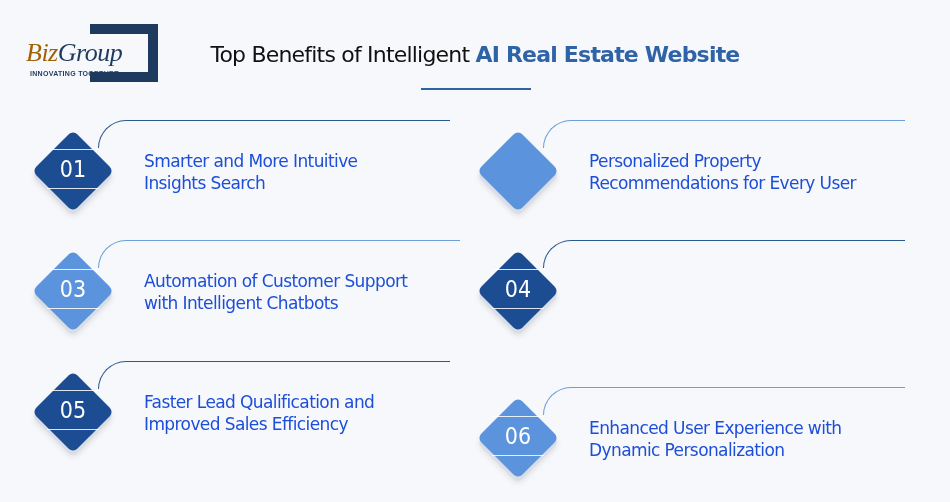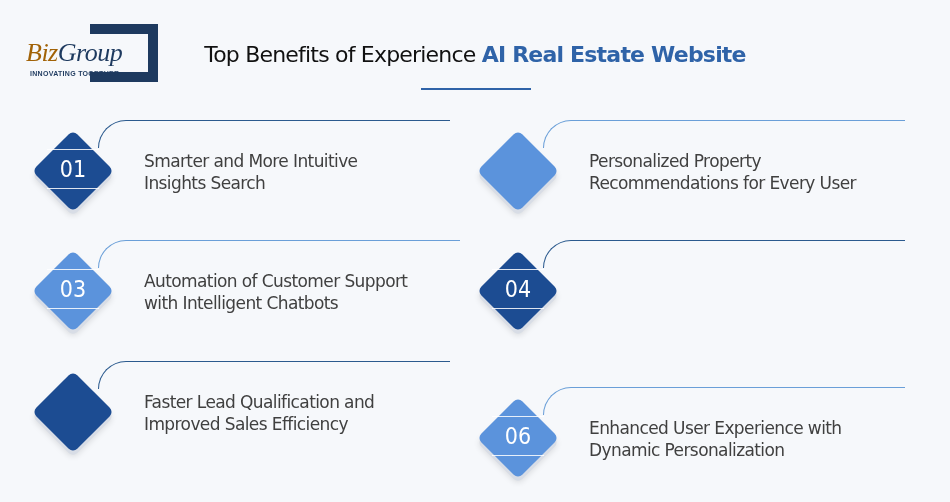--- a/index.html
+++ b/index.html
@@ -20,33 +20,33 @@
     .item { position: absolute; width: 430px; height: 110px; }
     .diamond { position: absolute; left: 12px; top: 22px; width: 58px; height: 58px; transform: rotate(45deg); border-radius: 6px; box-shadow: 3px 3px 0 #d8dde6, 4px 4px 6px rgba(0,0,0,0.12); }
     .diamond.dark { background: #1c4c92; }
     .diamond.light { background: #5b93dc; }
     .num { position: absolute; left: 12px; top: 32px; width: 58px; text-align: center; color: #fff; font-size: 23px; font-family: "DejaVu Sans", sans-serif; line-height: 38px; border-top: 1px solid rgba(255,255,255,0.85); border-bottom: 1px solid rgba(255,255,255,0.85); transform: scale(0.9,1); }
     .num-wrap { position: absolute; left: 12px; top: 29px; width: 58px; height: 44px; }
     .curve { position: absolute; left: 66px; top: 0; width: 40px; height: 28px; border-top: 1.5px solid; border-left: 1.5px solid; border-top-left-radius: 30px; }
     .line { position: absolute; left: 104px; top: 0; height: 0; border-top: 1.5px solid; }
     .dark-line { border-color: #2b5a8e !important; }
     .light-line { border-color: #6a9fd8 !important; }
-    .text { position: absolute; left: 112px; top: 30px; font-size: 17px; font-family: "DejaVu Sans", sans-serif; line-height: 22px; color: #404040; letter-spacing: -0.6px; }
+    .text { position: absolute; left: 112px; top: 30px; font-size: 17px; font-family: "DejaVu Sans", sans-serif; line-height: 22px; color: #1d4ed8; letter-spacing: -0.6px; }
   </style>
 </head>
 <body>
 
 <div class="logo">
   <div class="logo-box"></div>
   <div class="logo-box-inner"></div>
   <div class="logo-text"><span class="biz">Biz</span><span>Group</span></div>
   <div class="logo-tag">INNOVATING TOGETHER</div>
 </div>
 
-<div class="title"><span>Top Benefits of Experience </span><span class="accent">AI Real Estate Website</span></div>
+<div class="title"><span>Top Benefits of Intelligent </span><span class="accent">AI Real Estate Website</span></div>
 <div class="title-underline"></div>
 
 <div class="item" style="left:32px;top:120px;">
   <div class="curve dark-line"></div>
   <div class="line dark-line" style="width:314px;"></div>
   <div class="diamond dark"></div>
   <div class="num-wrap">
       <div class="num" style="left:0;top:0;">01</div>
     </div>
   <div class="text">
@@ -84,20 +84,23 @@
   <div class="diamond dark"></div>
   <div class="num-wrap">
       <div class="num" style="left:0;top:0;">04</div>
     </div>
 </div>
 
 <div class="item" style="left:32px;top:361px;">
   <div class="curve dark-line"></div>
   <div class="line dark-line" style="width:314px;"></div>
   <div class="diamond dark"></div>
+  <div class="num-wrap">
+      <div class="num" style="left:0;top:0;">05</div>
+    </div>
   <div class="text">
       <div>Faster Lead Qualification and</div>
       <div>Improved Sales Efficiency</div>
     </div>
 </div>
 
 <div class="item" style="left:477px;top:361px;margin-top:26px;">
   <div class="curve light-line"></div>
   <div class="line light-line" style="width:324px;"></div>
   <div class="diamond light"></div>

